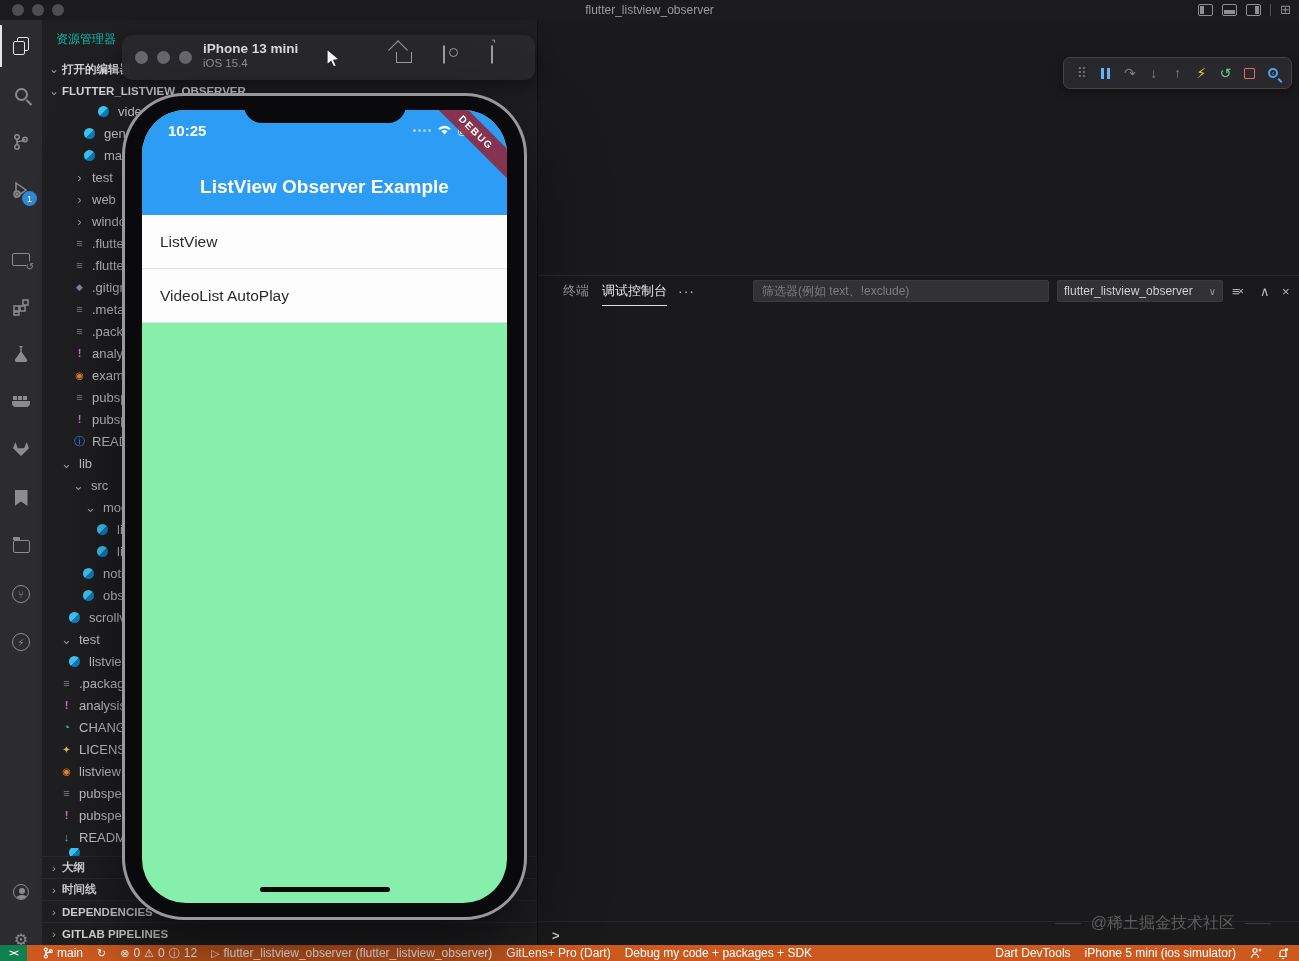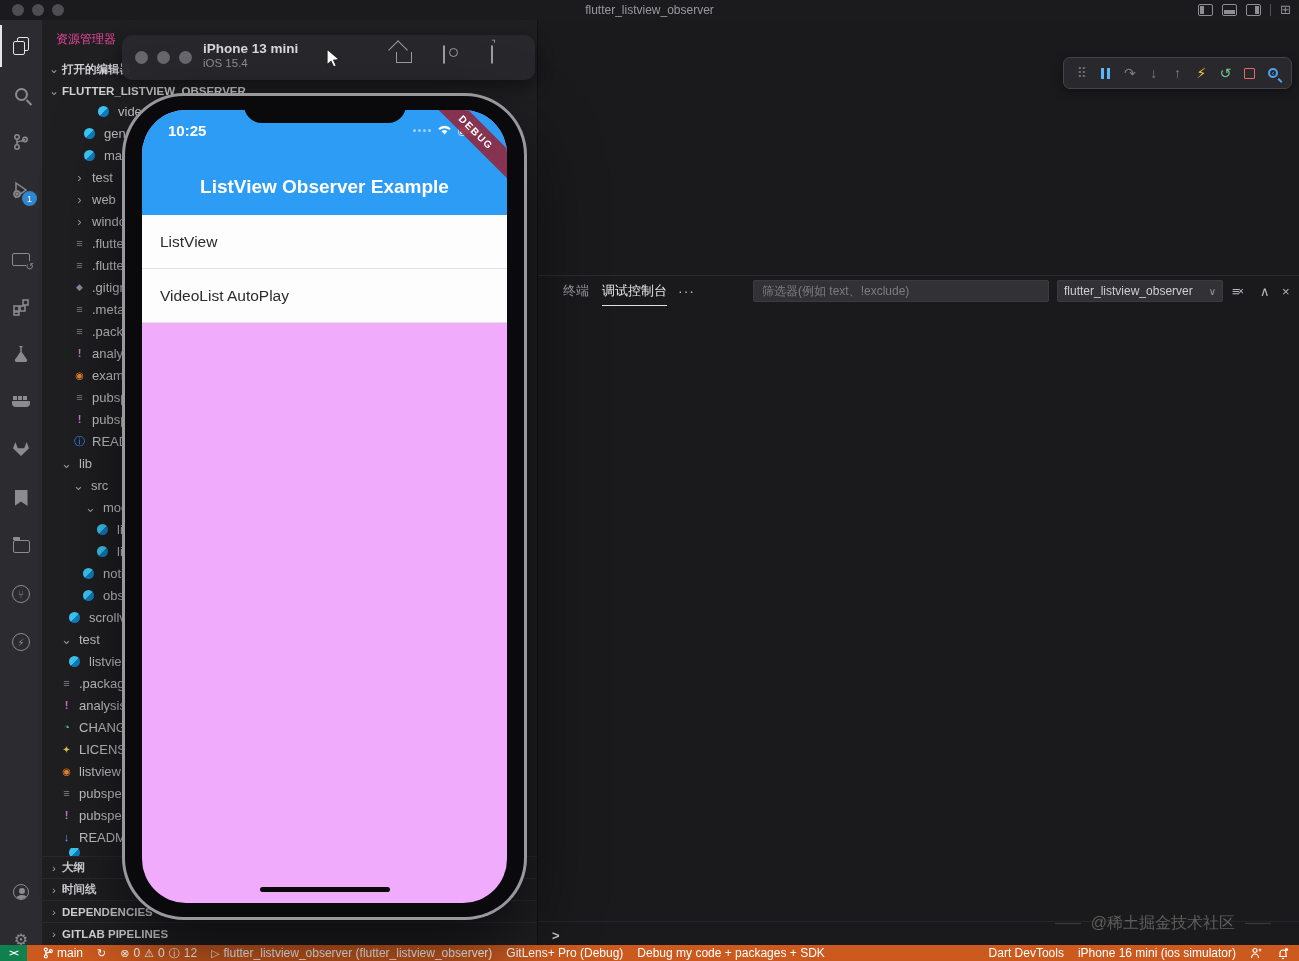--- a/index.html
+++ b/index.html
@@ -44,21 +44,21 @@
   .ic-docker i { position:absolute; background:currentColor; width:4px; height:4px; top:0; }
   .ic-docker i:nth-child(1){left:1px}.ic-docker i:nth-child(2){left:6px}.ic-docker i:nth-child(3){left:11px}
   .ic-docker::after { content:""; position:absolute; left:0; top:5px; width:18px; height:6px; background:currentColor; border-radius:1px 1px 4px 4px; }
   .ic-gitlab { width:16px; height:14px; background:currentColor; clip-path:polygon(0 45%,15% 0,30% 45%,70% 45%,85% 0,100% 45%,50% 100%); }
   .ic-person { width:16px; height:16px; border:1.6px solid currentColor; border-radius:50%; position:relative; overflow:hidden; }
   .ic-person::before { content:""; position:absolute; left:5px; top:3px; width:6px; height:6px; border-radius:50%; background:currentColor; }
   .ic-person::after { content:""; position:absolute; left:2px; top:10px; width:12px; height:8px; border-radius:50% 50% 0 0; background:currentColor; }
 
   
   .sidebar { left:42px; top:20px; width:496px; height:925px; background:#1f1f22; border-right:1px solid #121214; overflow:hidden; }
-  .sb-title { position:absolute; left:14px; top:11px; font-size:12px; color:#ec4899; }
+  .sb-title { position:absolute; left:14px; top:11px; font-size:12px; color:#14b8a6; }
   .sb-sec { position:absolute; left:0; width:496px; height:22px; display:flex; align-items:center; font-weight:bold; color:#d2d2d5; font-size:11.5px; background:#1f1f22; }
   .sb-sec .chev { width:16px; text-align:center; color:#a0a0a4; font-weight:normal; margin-left:4px; }
   .sb-sec.bordered { border-top:1px solid #2a2a2d; }
   .tree { position:absolute; left:0; top:80px; width:496px; }
   .trow { position:absolute; left:0; width:496px; height:22px; display:flex; align-items:center; font-size:13px; color:#c6c6c9; }
   .ti { display:inline-block; width:15px; text-align:center; font-size:11px; margin-right:5px; flex:none; }
   .ti-dart { width:11px; height:11px; margin:0 9px 0 0; border-radius:50%; background:linear-gradient(135deg,#3ec9f5 52%,#0e7fc0 52%); }
   .ti-chev,.ti-chevdown { color:#9a9a9e; font-size:13px; }
   .ti-seq { color:#8a8a8f; } .ti-excl { color:#c678c6; font-weight:bold; }
   .ti-diamond { color:#9085a8; font-size:9px; } .ti-rss { color:#e8842c; font-size:10px; }
@@ -112,21 +112,21 @@
   .ic-home::before { content:""; position:absolute; left:2px; top:6px; width:14px; height:10px; border:1.8px solid currentColor; border-top:none; }
   .ic-home::after { content:""; position:absolute; left:0; top:0; width:13px; height:13px; border-top:1.8px solid currentColor; border-left:1.8px solid currentColor; transform:rotate(45deg); transform-origin:9px 2px; }
   .ic-cam { width:20px; height:15px; border:1.8px solid currentColor; border-radius:3px; position:relative; margin-top:5px; }
   .ic-cam::after { content:""; position:absolute; left:5px; top:2px; width:7px; height:7px; border:1.6px solid currentColor; border-radius:50%; }
   .ic-rot { width:15px; height:15px; border:1.8px solid currentColor; border-radius:3px; position:relative; margin-top:5px; }
   .ic-rot::before { content:"⌃"; position:absolute; left:-4px; top:-9px; font-size:10px; transform:rotate(45deg); }
 
   
   .phone { left:122px; top:93px; width:405px; height:827px; background:#98989d; border-radius:62px; padding:3px; z-index:50; box-shadow:0 30px 70px rgba(0,0,0,.6); }
   .bezel { width:399px; height:821px; background:#0a0a0c; border-radius:59px; position:relative; }
-  .screen { position:absolute; left:17px; top:14px; width:365px; height:793px; background:#f0abfc; border-radius:44px; overflow:hidden; }
+  .screen { position:absolute; left:17px; top:14px; width:365px; height:793px; background:#86efac; border-radius:44px; overflow:hidden; }
   .notch { position:absolute; left:50%; top:0; transform:translateX(-50%); width:162px; height:27px; background:#0a0a0c; border-radius:0 0 18px 18px; z-index:5; }
   .appbar { position:absolute; left:0; top:0; width:365px; height:105px; }
   .ptime { position:absolute; left:26px; top:12px; color:#fff; font-size:15px; font-weight:bold; }
   .pstat { position:absolute; right:26px; top:14px; display:flex; align-items:center; gap:5px; }
   .cdots { display:flex; gap:2px; opacity:.55; }
   .cdots i { width:3px; height:3px; border-radius:50%; background:#fff; }
   .ptitle { position:absolute; left:0; right:0; top:66px; text-align:center; color:#fff; font-size:19px; font-weight:bold; }
   .banner { position:absolute; right:-34px; top:12px; width:130px; height:21px; background:rgba(141,42,66,.92); transform:rotate(45deg); color:#fff; font-size:10px; font-weight:bold; letter-spacing:1.5px; display:flex; align-items:center; justify-content:center; z-index:6; }
   .pmenu { position:absolute; left:0; top:105px; width:365px; }
   .pmrow { height:54px; display:flex; align-items:center; padding-left:18px; font-size:15.5px; color:#2b2b2e; background:#fdfdfd; border-bottom:1px solid #e3e3e5; }
@@ -457,26 +457,26 @@
           <span>0</span>
         <span class="sb-glyph">⚠</span>
           <span>0</span>
         <span class="sb-glyph">ⓘ</span>
           <span>12</span>
       </span>
       <span class="sb-it">
         <span class="sb-glyph">▷</span>
         <span>flutter_listview_observer (flutter_listview_observer)</span>
       </span>
-      <span class="sb-it">GitLens+ Pro (Debug)</span>
+      <span class="sb-it">GitLens+ Pro (Dart)</span>
       <span class="sb-it">Debug my code + packages + SDK</span>
     </div>
     <div class="sb-right">
       <span class="sb-it">Dart DevTools</span>
-      <span class="sb-it">iPhone 16 mini (ios simulator)</span>
+      <span class="sb-it">iPhone 5 mini (ios simulator)</span>
       <span class="sb-it">
         <svg width="13" height="12" viewBox="0 0 13 12" fill="none" stroke="#fff" stroke-width="1.2">
             <circle cx="5" cy="3.5" r="2"></circle>
             <path d="M1.5 11c0-2.5 1.8-4 3.5-4s3.5 1.5 3.5 4"></path>
             <path d="M10 1l.6 1.5L12 3l-1.4.6L10 5l-.6-1.4L8 3l1.4-.5z" fill="#fff" stroke="none"></path>
           </svg>
       </span>
       <span class="sb-it">
         <svg width="12" height="13" viewBox="0 0 12 13" fill="none" stroke="#fff" stroke-width="1.2">
             <path d="M2 9.5h8M3 9.5V6a3 3 0 016 0v3.5M5 11a1.2 1.2 0 002 0"></path>

